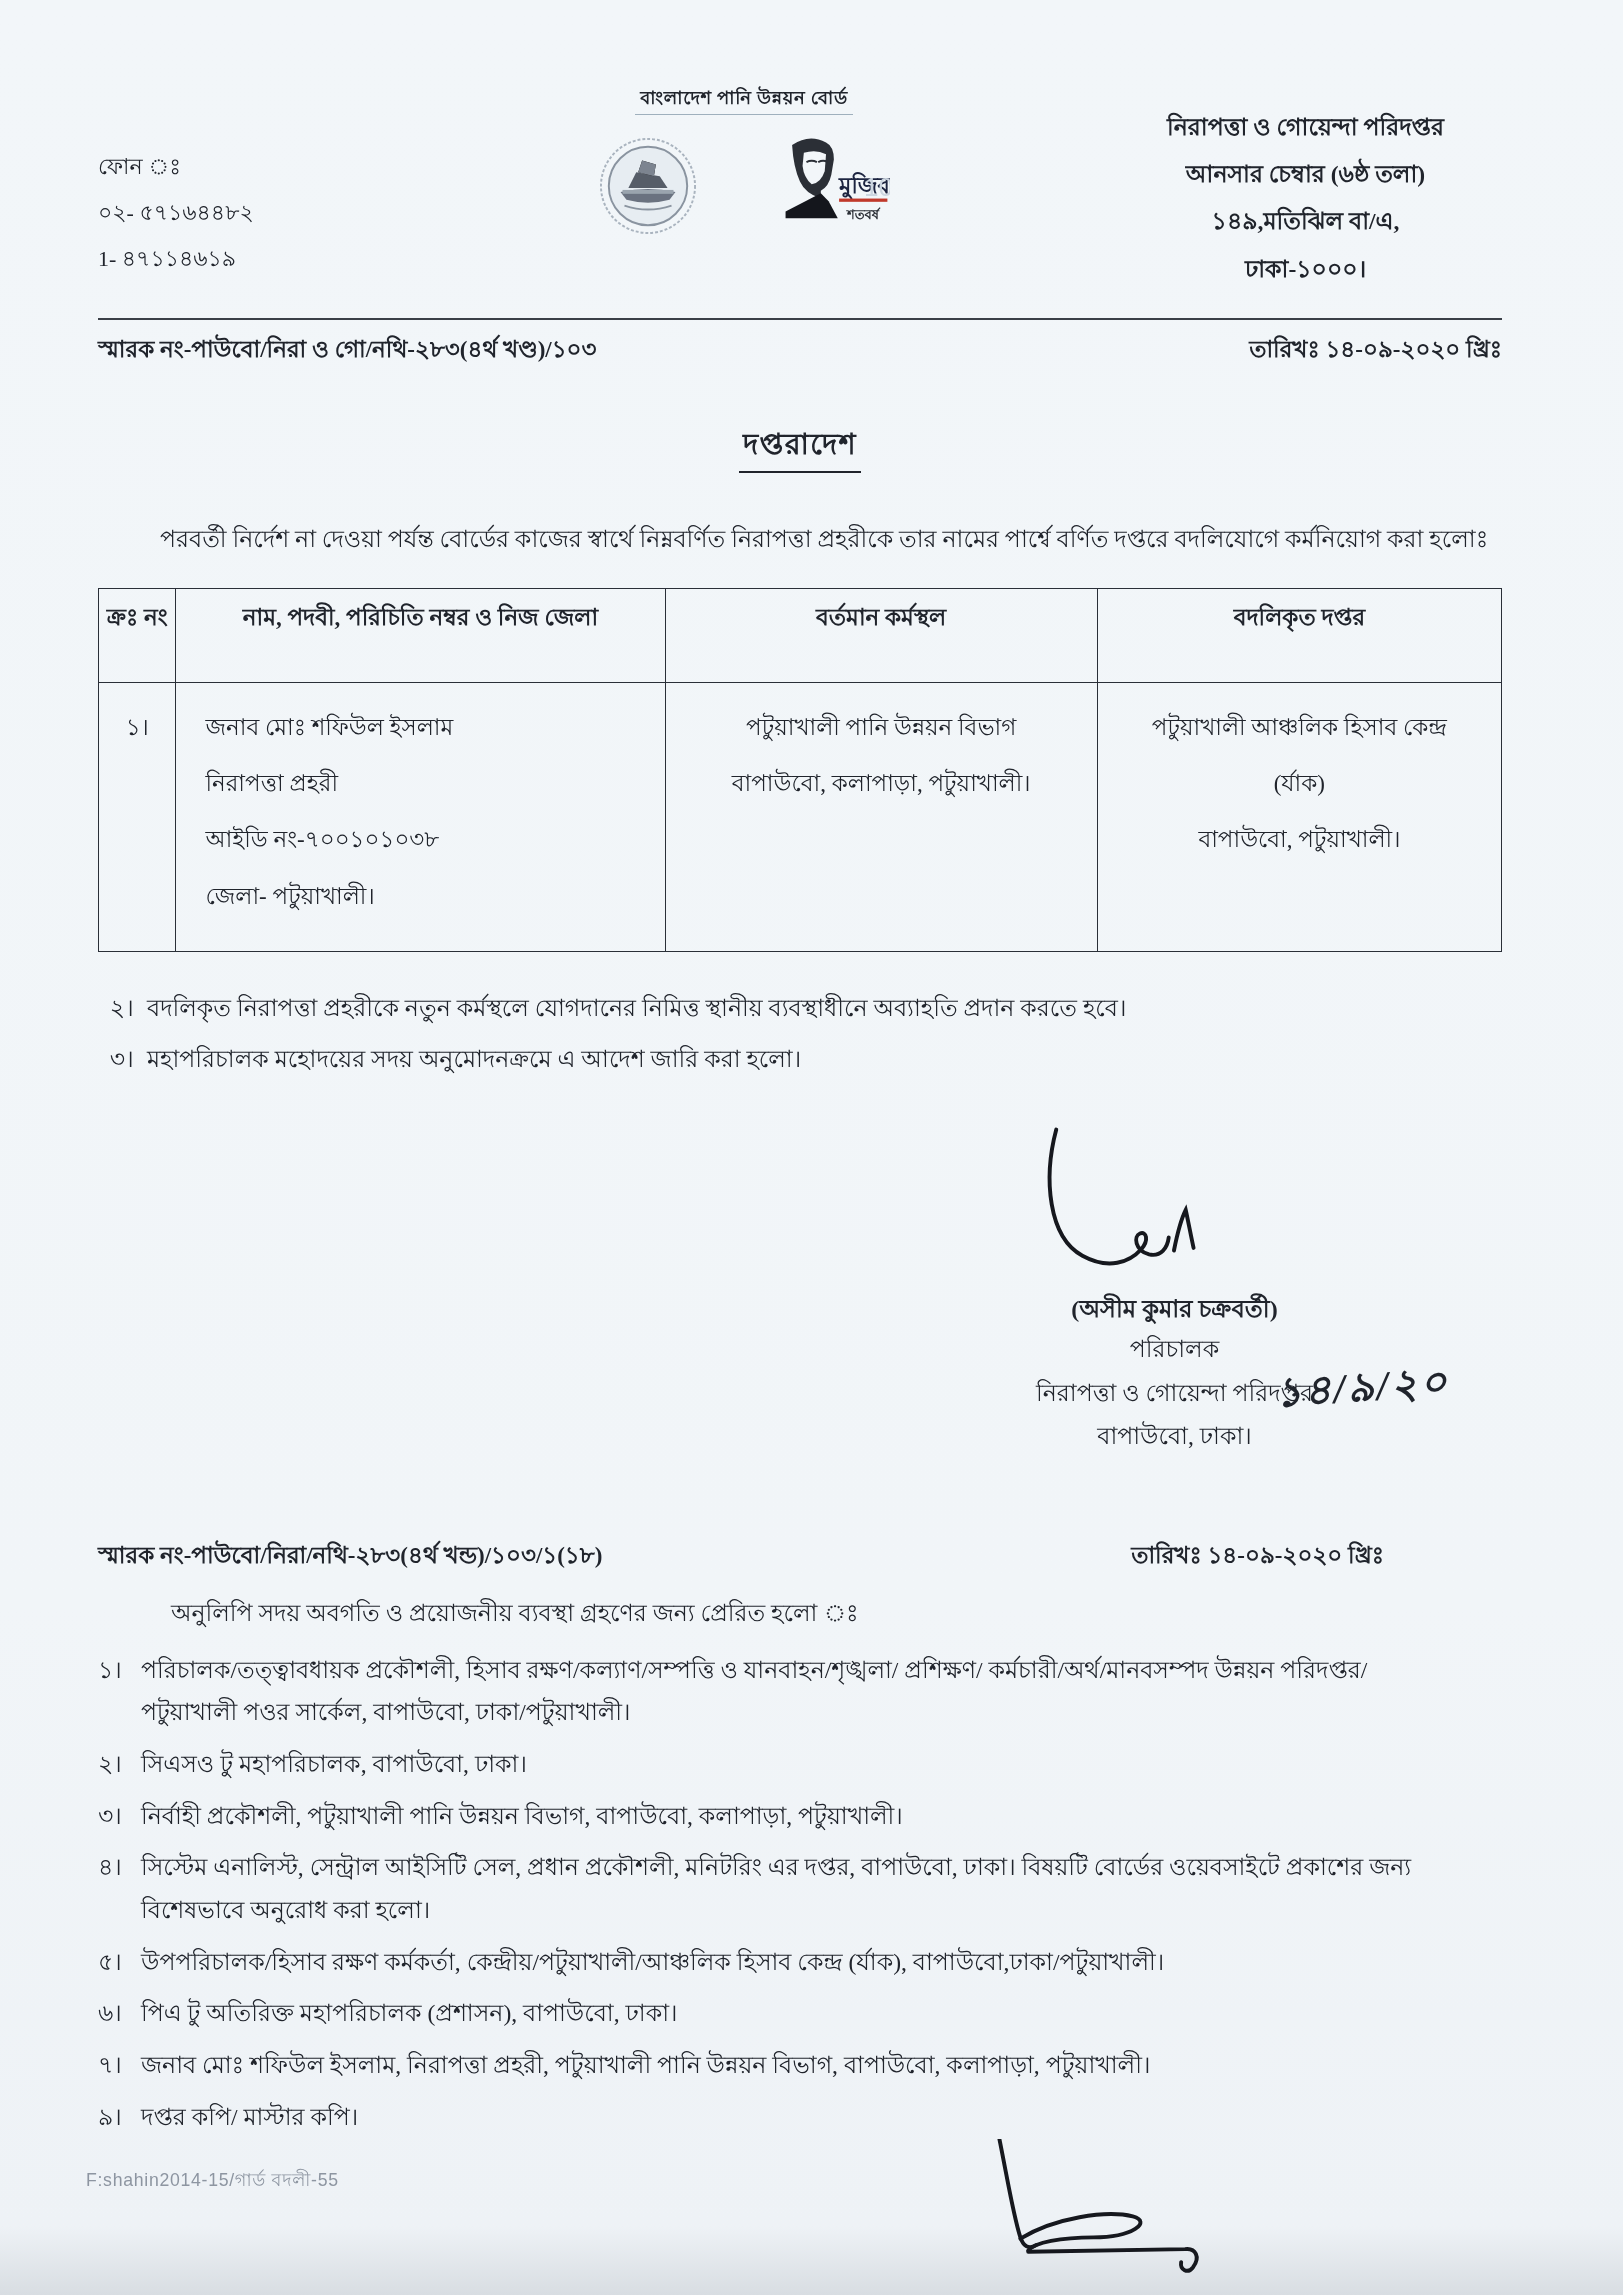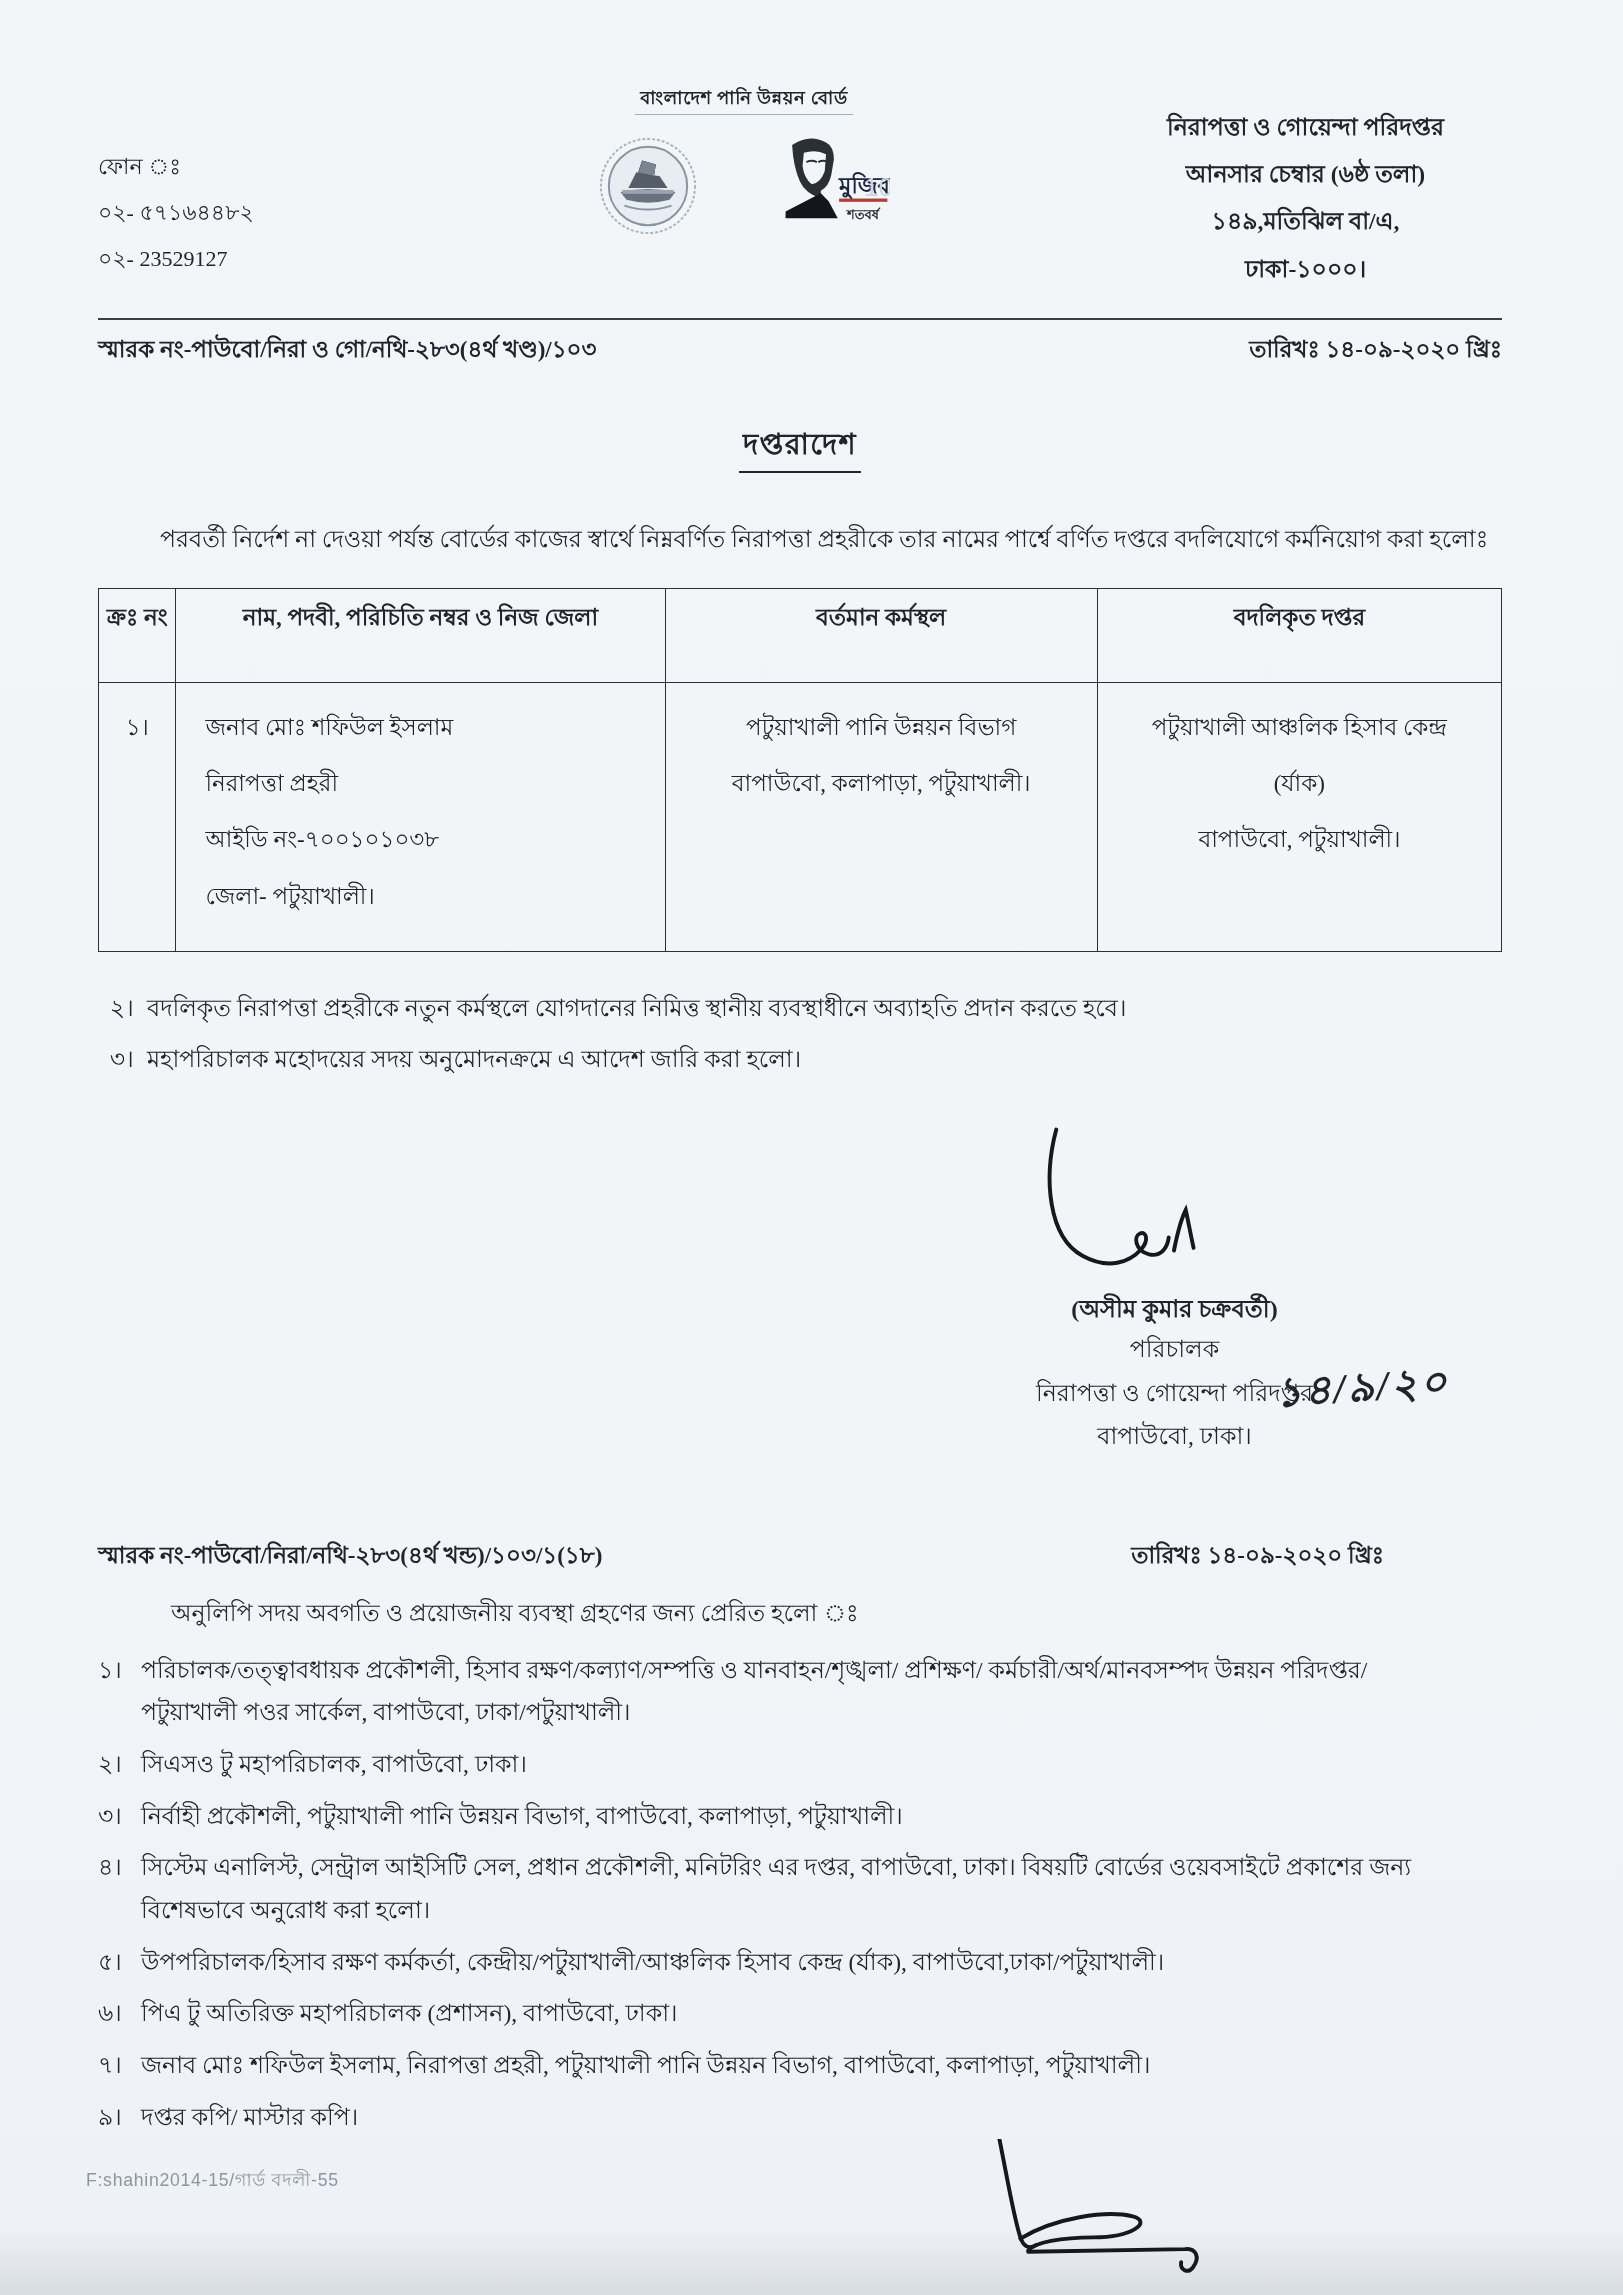--- a/index.html
+++ b/index.html
@@ -84,21 +84,21 @@
 </head>
 <body>
 
 <div class="page">
   <div class="inner">
 
     <div class="letterhead">
       <div class="lh-left">
         <div>ফোন ঃ</div>
         <div>০২- ৫৭১৬৪৪৮২</div>
-        <div>০২- 23529127</div>
+        <div>1- ৪৭১১৪৬১৯</div>
       </div>
 
       <div class="lh-center">
         <span class="org-title">বাংলাদেশ পানি উন্নয়ন বোর্ড</span>
         <div class="logo-row">
           <div class="seal-wrap">
             <svg width="98" height="98" viewBox="0 0 100 100">
               <circle cx="50" cy="50" r="48" fill="none" stroke="#aab4bf" stroke-width="2" stroke-dasharray="3 2"></circle>
               <circle cx="50" cy="50" r="40" fill="#e7edf2" stroke="#8a94a0" stroke-width="2"></circle>
               <path d="M22 56 Q50 50 78 56 L72 64 Q50 70 28 64 Z" fill="#6a7280"></path>

